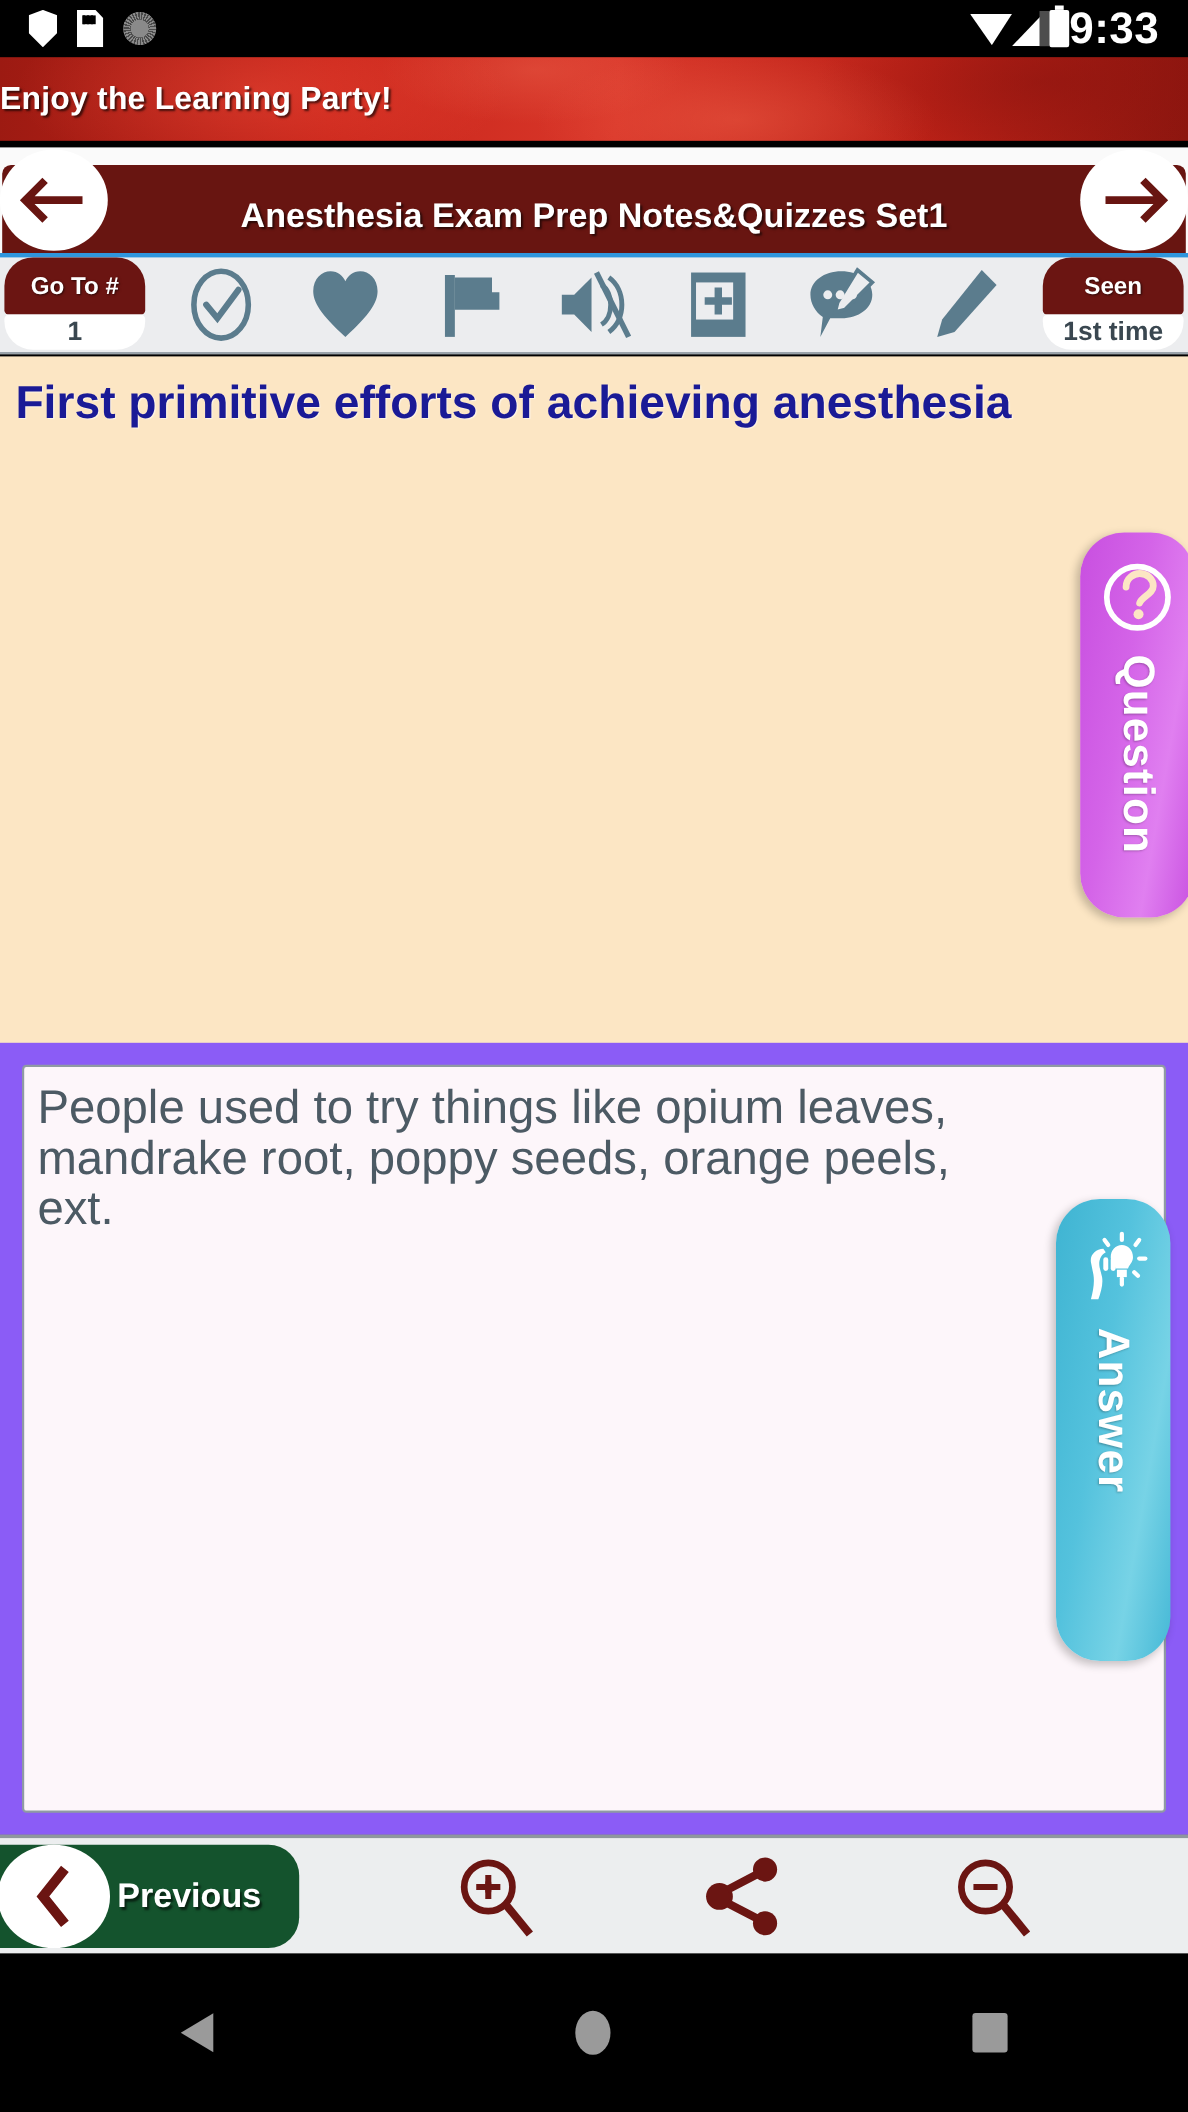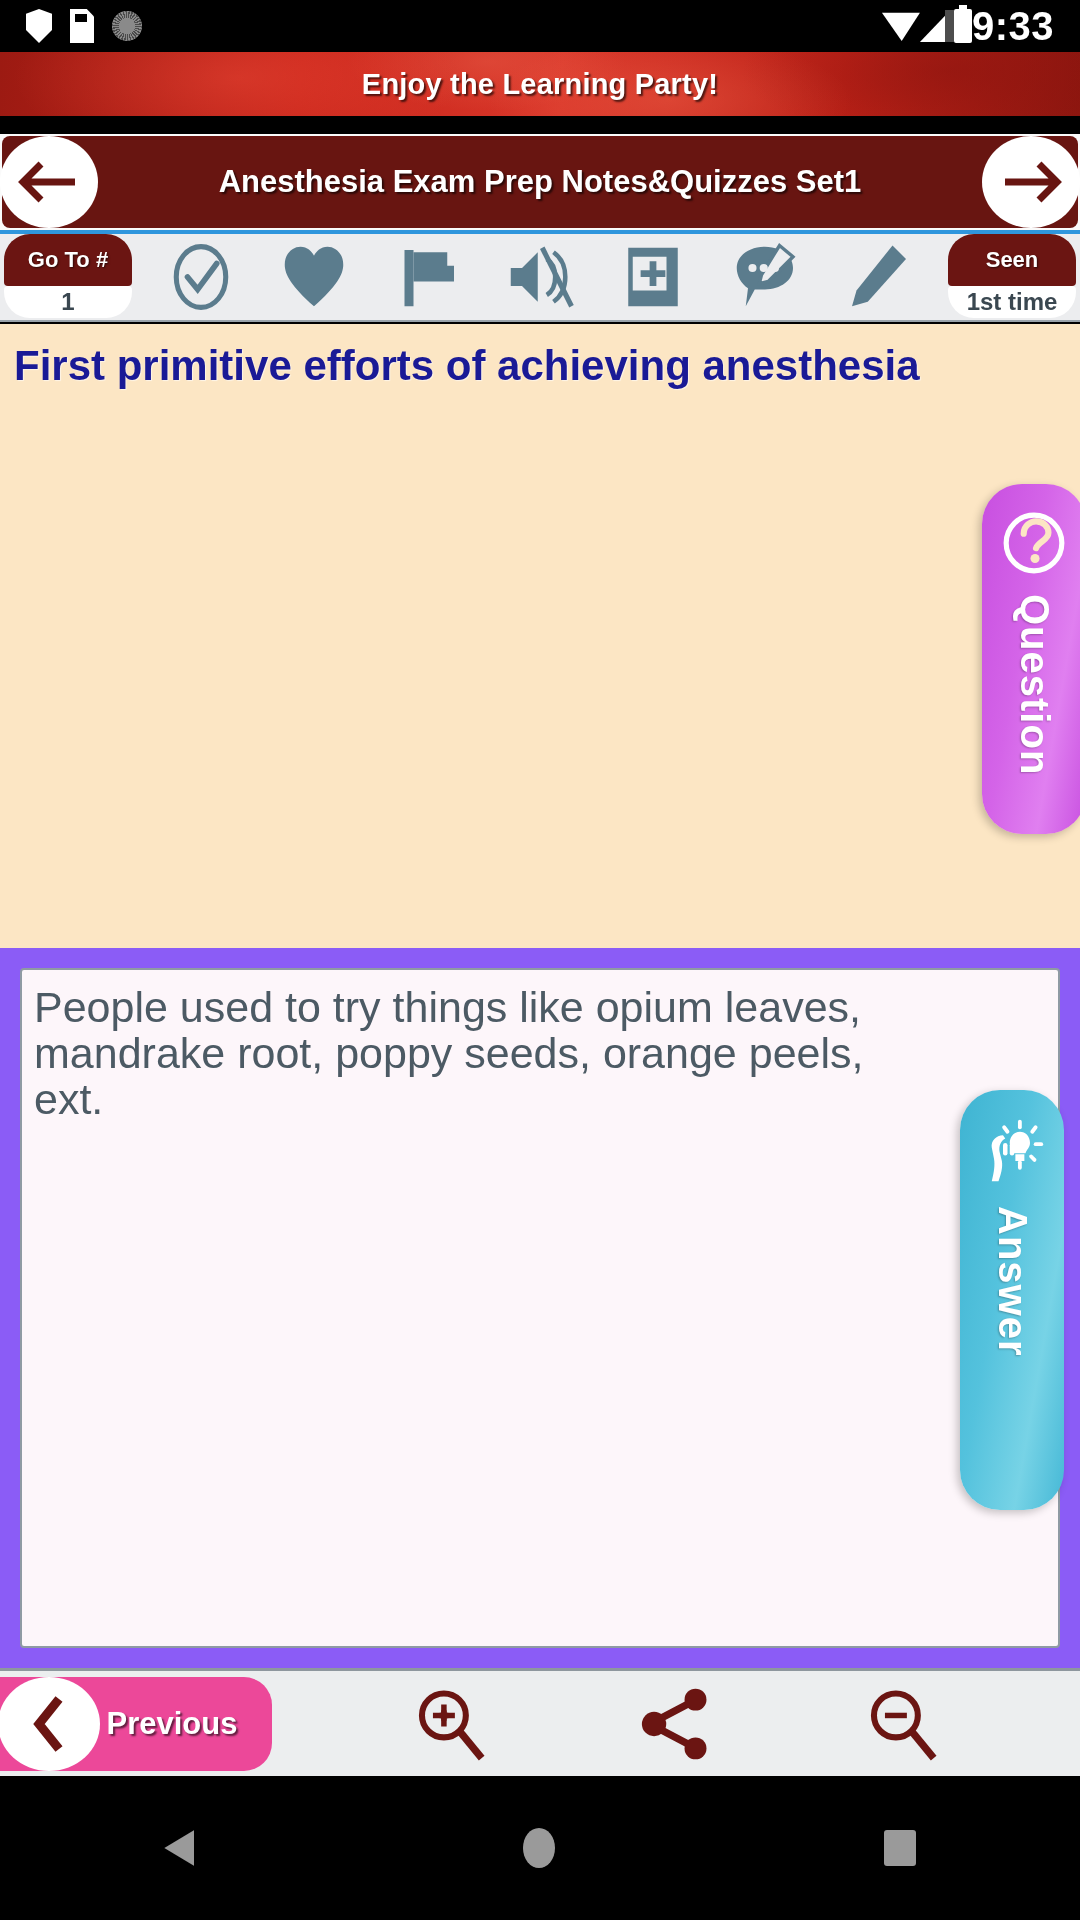--- a/index.html
+++ b/index.html
@@ -38,44 +38,44 @@
   .ic-sig:before{ content:""; position:absolute; left:0; bottom:0; width:34px; height:32px;
     background:#fff; clip-path:polygon(0 100%,90% 0,90% 100%); }
   .ic-sig:after{ content:""; position:absolute; right:0; bottom:0; width:9px; height:32px;
     background:#4d4d4d; }
   .ic-batt{ width:18px; height:34px; background:#fff; position:relative; border-radius:2px; }
   .ic-batt:before{ content:""; position:absolute; left:5px; top:-4px; width:8px; height:4px; background:#fff; }
   .sb-clock{ color:#fff; font-size:40px; font-weight:bold; letter-spacing:.5px; }
 
   
   .banner{
-    position:absolute; left:0; top:52px; width:1080px; height:64px;
+    position:absolute; left:0; top:52px; width:1080px; height:76px;
     background:
       radial-gradient(ellipse 320px 120px at 22% 40%, rgba(255,90,70,.35), transparent 70%),
       radial-gradient(ellipse 260px 90px at 62% 75%, rgba(255,120,90,.30), transparent 70%),
       radial-gradient(ellipse 300px 100px at 88% 30%, rgba(140,20,15,.55), transparent 70%),
       radial-gradient(ellipse 200px 70px at 45% 15%, rgba(255,140,110,.22), transparent 70%),
       linear-gradient(95deg,#9c1a12 0%,#c8251a 28%,#d9372a 52%,#bb2117 78%,#8d160f 100%);
-    display:flex; align-items:center; justify-content:center;
+    display:flex; align-items:center; justify-content:flex-start;
     overflow:hidden;
   }
   .banner-text{
     color:#fff; font-size:29px; font-weight:bold;
     text-shadow:2px 2px 2px rgba(0,0,0,.65);
     letter-spacing:.2px;
   }
 
   
   .titlebar{
     position:absolute; left:0; top:134px; width:1080px; height:96px;
     background:#fafafa;
     display:flex; align-items:center;
   }
   .titlebar-inner{
-    position:absolute; left:2px; top:2px; width:1076px; height:92px;
+    position:absolute; left:2px; top:16px; width:1076px; height:92px;
     background:#681511; border-radius:8px;
     display:flex; align-items:center; justify-content:center;
   }
   .title-text{
     color:#fff; font-size:31px; font-weight:bold;
     text-shadow:2px 2px 2px rgba(0,0,0,.6);
   }
   .nav-circle{
     position:absolute; top:50%; transform:translateY(-50%);
     width:98px; height:92px; background:#fff; border-radius:50%;
@@ -172,21 +172,21 @@
   
   .bottombar{
     position:absolute; left:0; top:1668px; width:1080px; height:108px;
     background:#eceeef; border-top:3px solid #8e979e;
     display:flex; align-items:center;
   }
   .bb-nav{
     position:relative; height:94px; display:flex; align-items:center;
   }
   .bb-nav .lozenge{
-    height:94px; background:#ec4899;
+    height:94px; background:#14532d;
     display:flex; align-items:center; justify-content:center;
     color:#fff; font-size:31px; font-weight:bold;
     text-shadow:2px 2px 2px rgba(0,0,0,.6);
   }
   .bb-prev .lozenge{ width:272px; border-radius:0 28px 28px 0; padding-left:72px; }
   .bb-next .lozenge{ width:280px; border-radius:28px 0 0 28px; padding-right:72px; }
   .bb-circle{
     position:absolute; top:50%; transform:translateY(-50%);
     width:102px; height:94px; background:#fff; border-radius:50%;
     display:flex; align-items:center; justify-content:center;

